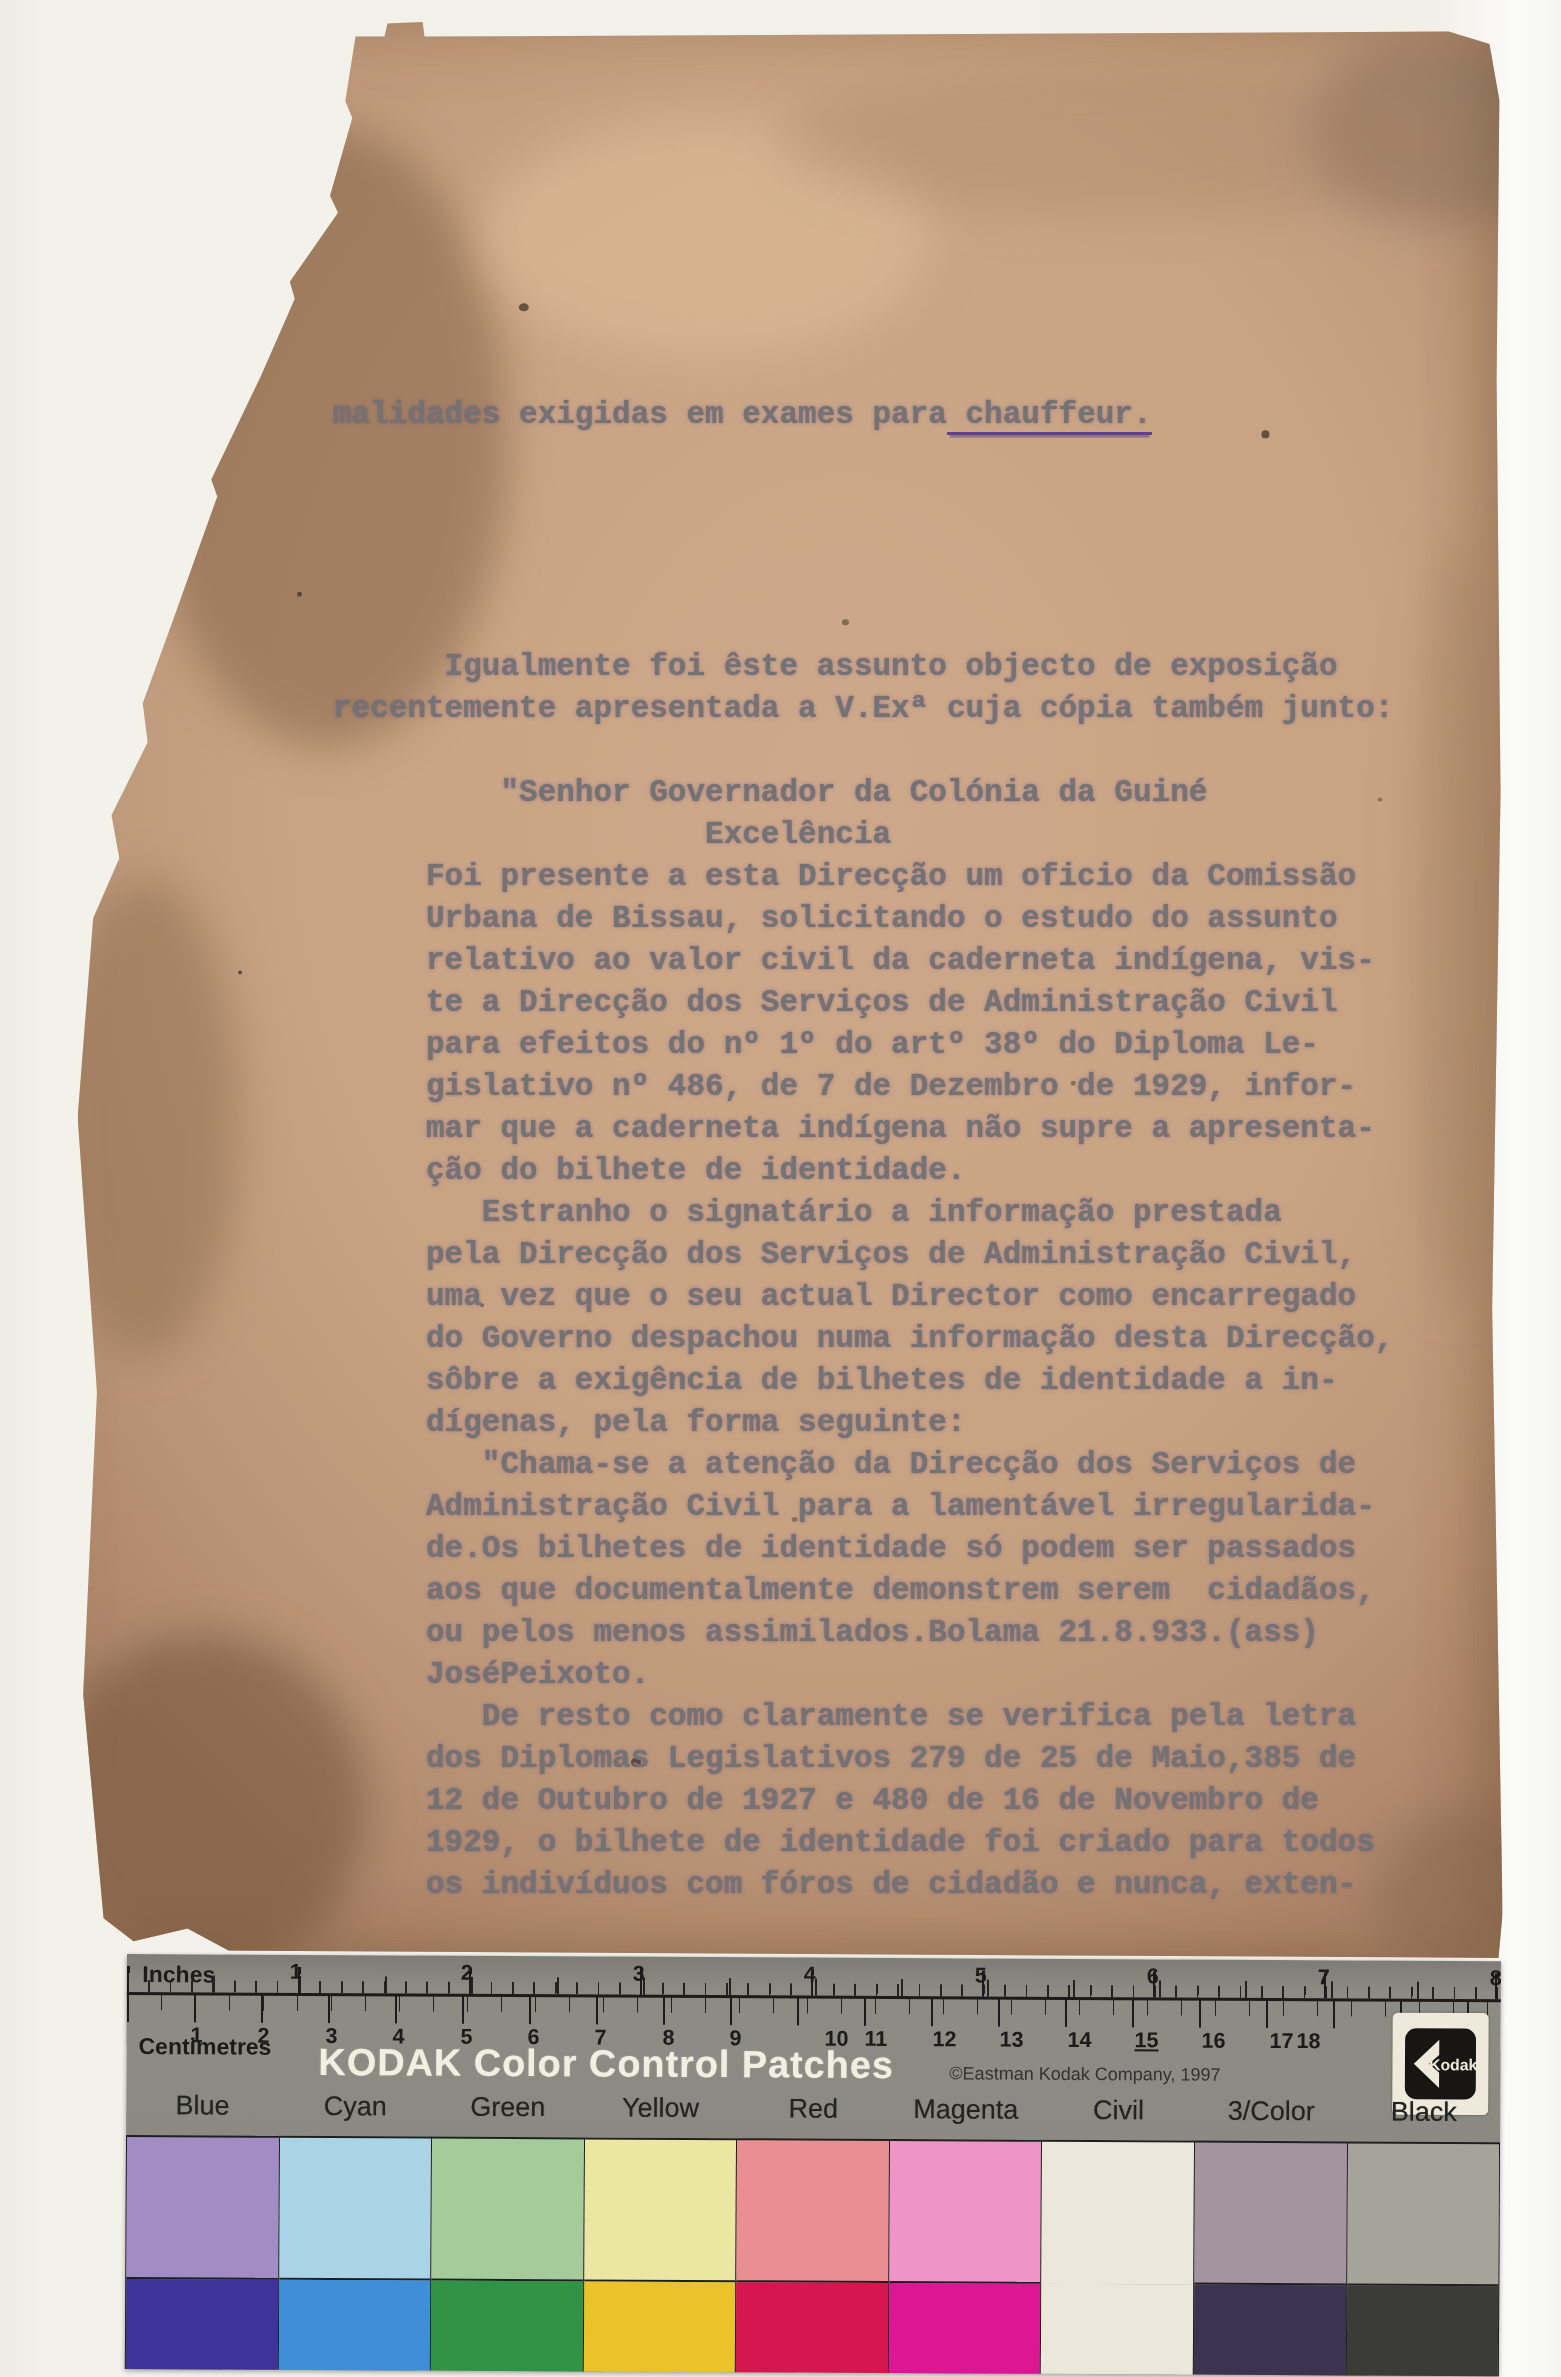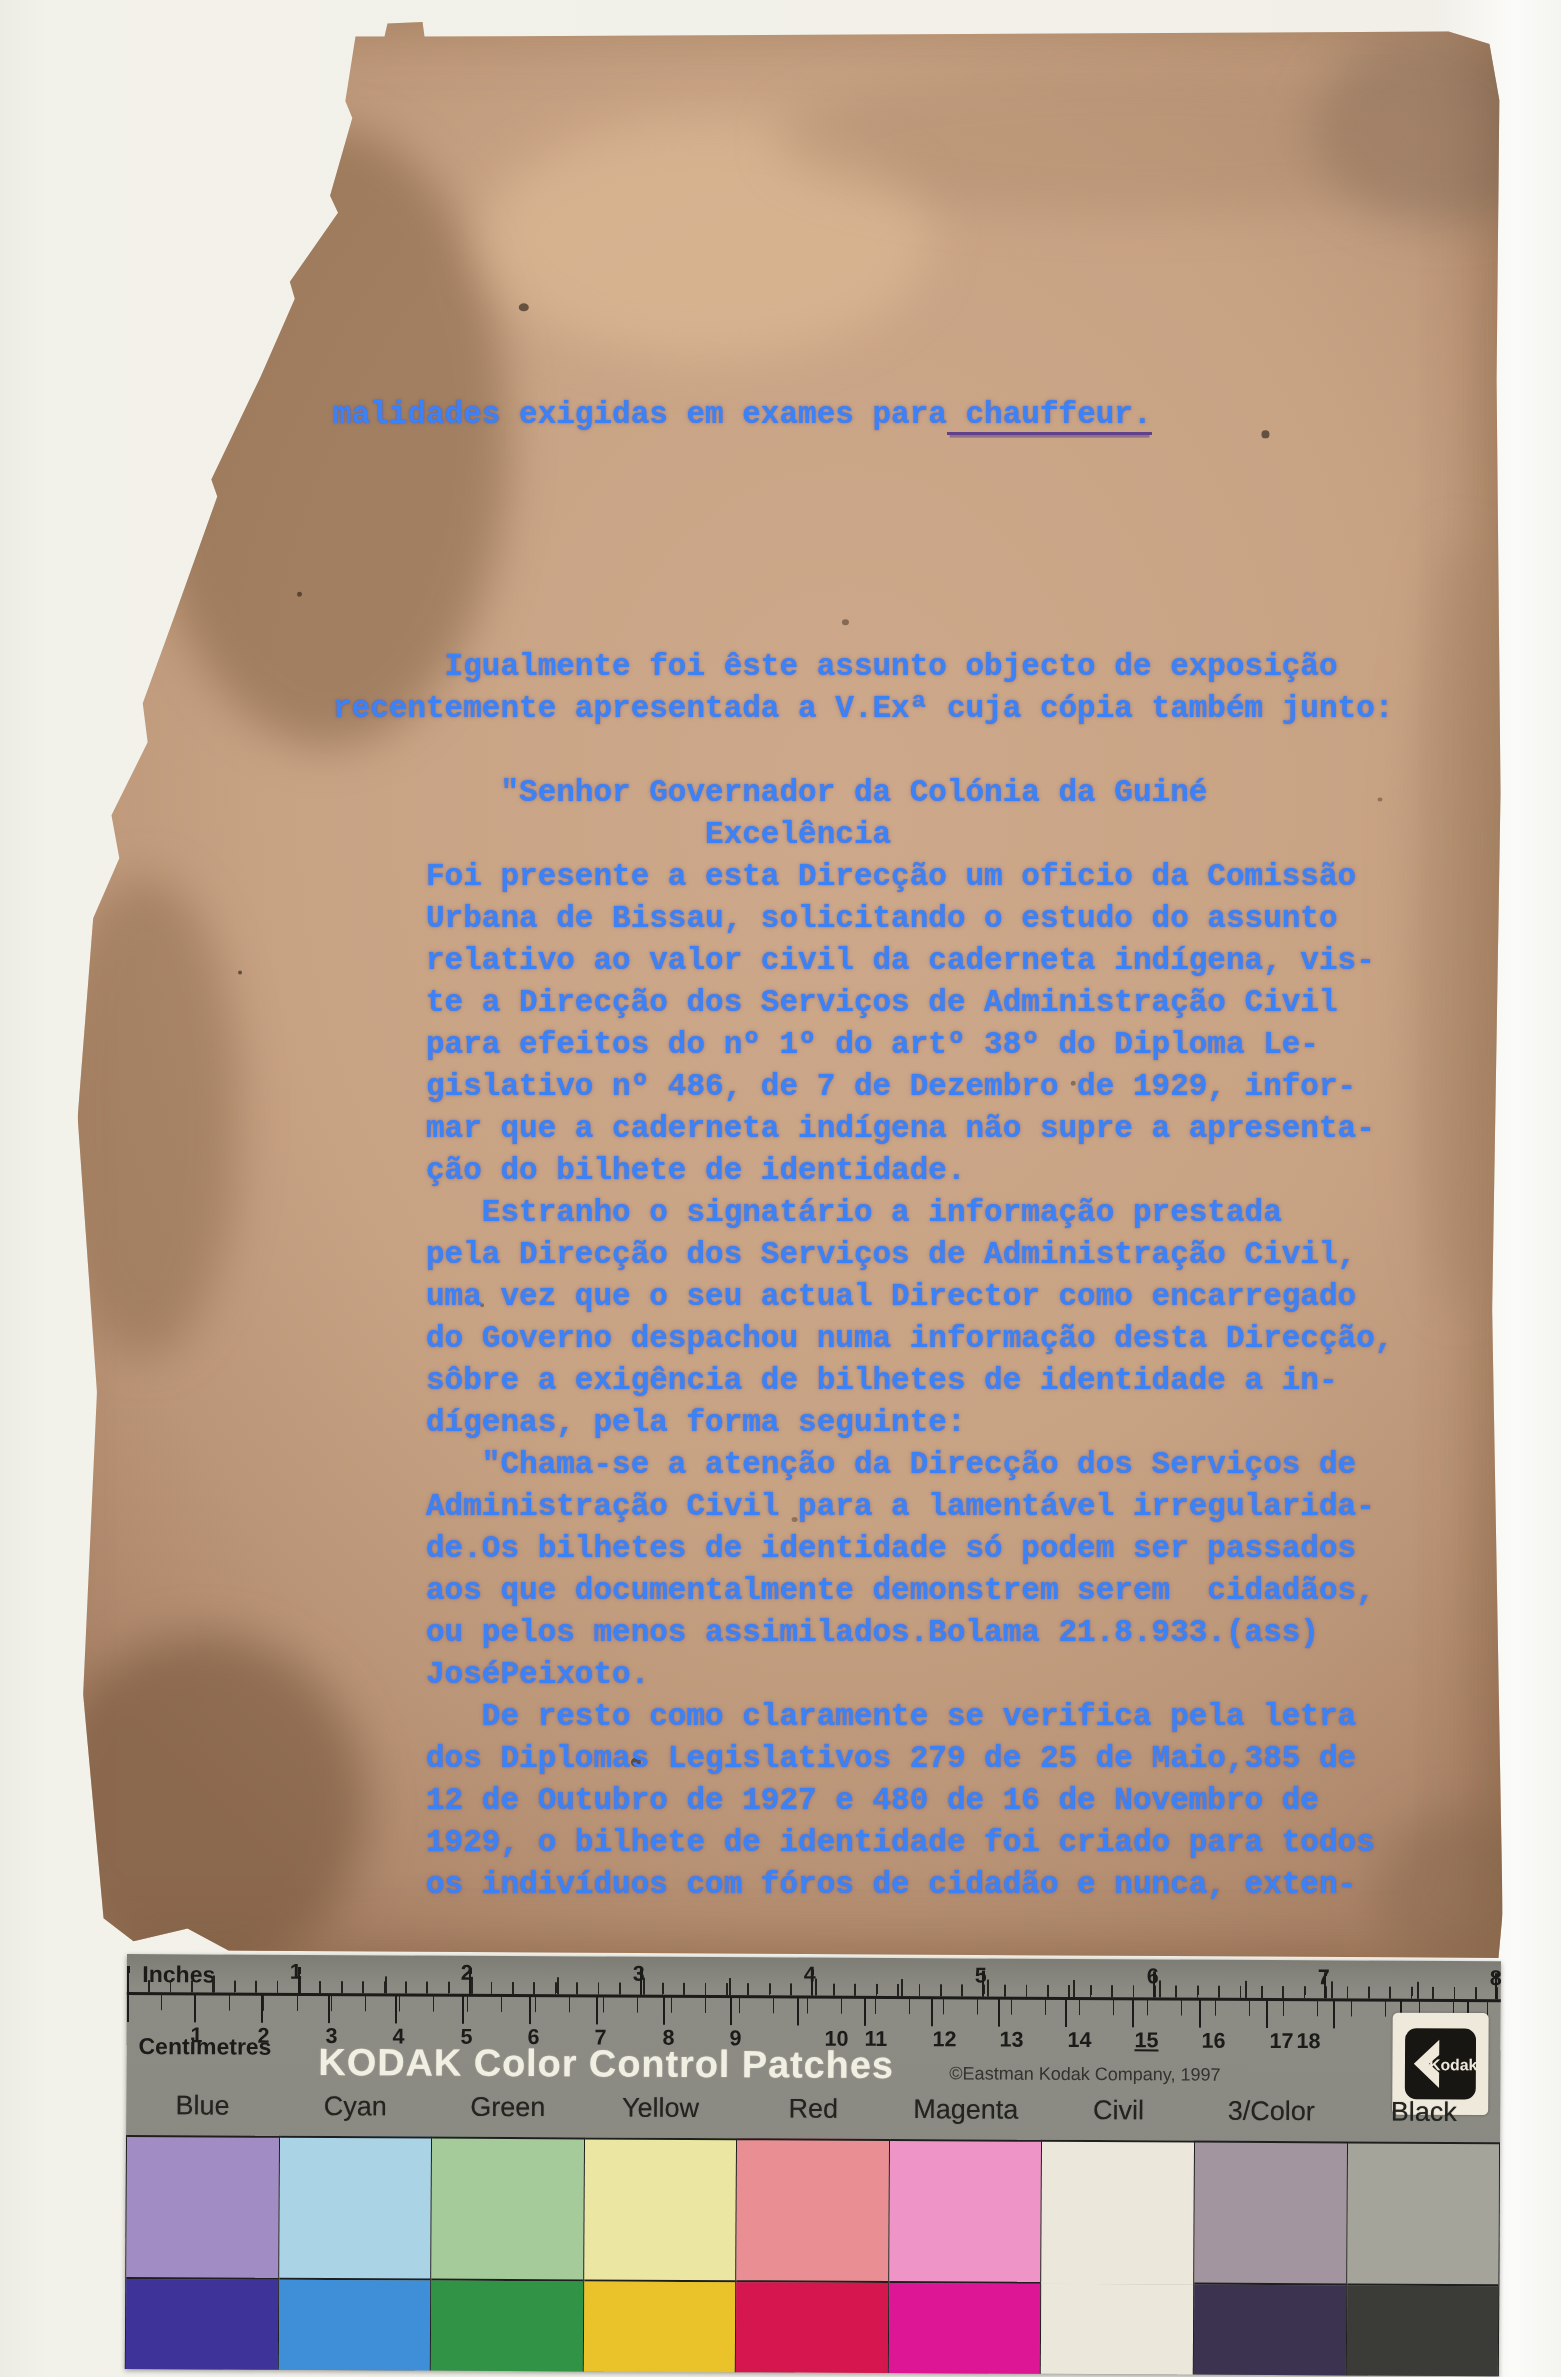--- a/index.html
+++ b/index.html
@@ -25,21 +25,21 @@
     box-shadow:inset 0 0 78px rgba(120,85,55,.35), inset -26px -13px 60px rgba(110,75,45,.28);
     transform:rotate(.15deg);
   }
   .stain{position:absolute;border-radius:50%;filter:blur(22.4px);pointer-events:none;}
   .speck{position:absolute;background:#3a2d22;border-radius:50%;opacity:.7;}
   
   .typedoc{
     position:absolute;left:333px;top:310px;width:1103px;
     font-family:"Liberation Mono","DejaVu Sans Mono",monospace;
     font-size:31px;font-weight:bold;line-height:42px;
-    color:#3b82f6;white-space:pre;
+    color:#737373;white-space:pre;
     text-shadow:0 0 1.7px rgba(84,52,140,.5), 0 0 5.2px rgba(84,52,140,.18);
   }
   .tline{height:42px;}
   .uline{border-bottom:3.4px solid rgba(79,48,138,.85);box-shadow:0 5.2px 0 -2.6px rgba(79,48,138,.45);}
   
   .kodak-bar{
     position:absolute;left:127px;top:1954px;width:1374px;height:415px;
     background:linear-gradient(180deg,#7d7d75 0,#8c8c84 8%,#8a8a82 55%,#82827a 100%);
     transform:rotate(.3deg);transform-origin:left top;
     box-shadow:0 1.7px 5.2px rgba(0,0,0,.35);

